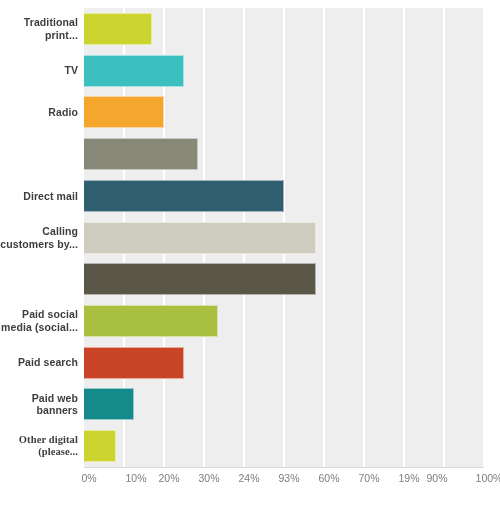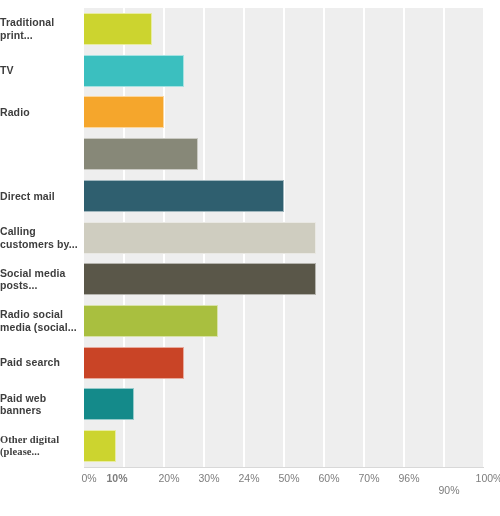--- a/index.html
+++ b/index.html
@@ -66,21 +66,21 @@
     position: absolute;
     left: 0;
     top: 8px;
     width: 78px;
     height: 459px;
   }
   .cat-label {
     position: absolute;
     right: 0;
     width: 78px;
-    text-align: left;
+    text-align: right;
     font-size: 10.5px;
     font-weight: bold;
     color: #3d3d3d;
     line-height: 12.5px;
     letter-spacing: 0.1px;
   }
 
   
   .x-axis-line {
     position: absolute;
@@ -172,49 +172,45 @@
       <div class="cat-label" style="top: 98.0682px;">
         <div>Radio</div>
       </div>
       <div class="cat-label" style="top: 181.523px; margin-left: 44px;">
         <div>Direct mail</div>
       </div>
       <div class="cat-label" style="top: 217px; margin-left: 6px;">
         <div>Calling</div>
         <div>customers by...</div>
       </div>
-      <div class="cat-label" style="top: 258.727px;">
-        <div>Social media</div>
-        <div>posts...</div>
-      </div>
       <div class="cat-label" style="top: 300.455px;">
-        <div>Radio social</div>
+        <div>Paid social</div>
         <div>media (social...</div>
       </div>
       <div class="cat-label" style="top: 348.432px;">
         <div>Paid search</div>
       </div>
       <div class="cat-label" style="top: 383.909px; margin-left: 24px;">
         <div>Paid web</div>
         <div>banners</div>
       </div>
       <div class="cat-label" style="top: 425.636px; font-family: Liberation Serif, serif;">
         <div>Other digital</div>
         <div>(please...</div>
       </div>
     </div>
 
   <div class="x-axis-line"></div>
   <div class="x-ticks" id="x-ticks">
       <div class="x-tick" style="left: 89px;">0%</div>
-      <div class="x-tick" style="left: 117px; font-weight: bold;">10%</div>
+      <div class="x-tick" style="left: 136px;">10%</div>
       <div class="x-tick" style="left: 169px;">20%</div>
       <div class="x-tick" style="left: 209px;">30%</div>
       <div class="x-tick" style="left: 249px;">24%</div>
-      <div class="x-tick" style="left: 289px;">50%</div>
+      <div class="x-tick" style="left: 289px;">93%</div>
       <div class="x-tick" style="left: 329px;">60%</div>
       <div class="x-tick" style="left: 369px;">70%</div>
-      <div class="x-tick" style="left: 409px;">96%</div>
-      <div class="x-tick" style="left: 449px; margin-top: 12px;">90%</div>
+      <div class="x-tick" style="left: 409px;">19%</div>
+      <div class="x-tick" style="left: 437px;">90%</div>
       <div class="x-tick" style="left: 489px;">100%</div>
     </div>
 
 </div>
 
 </body></html>

